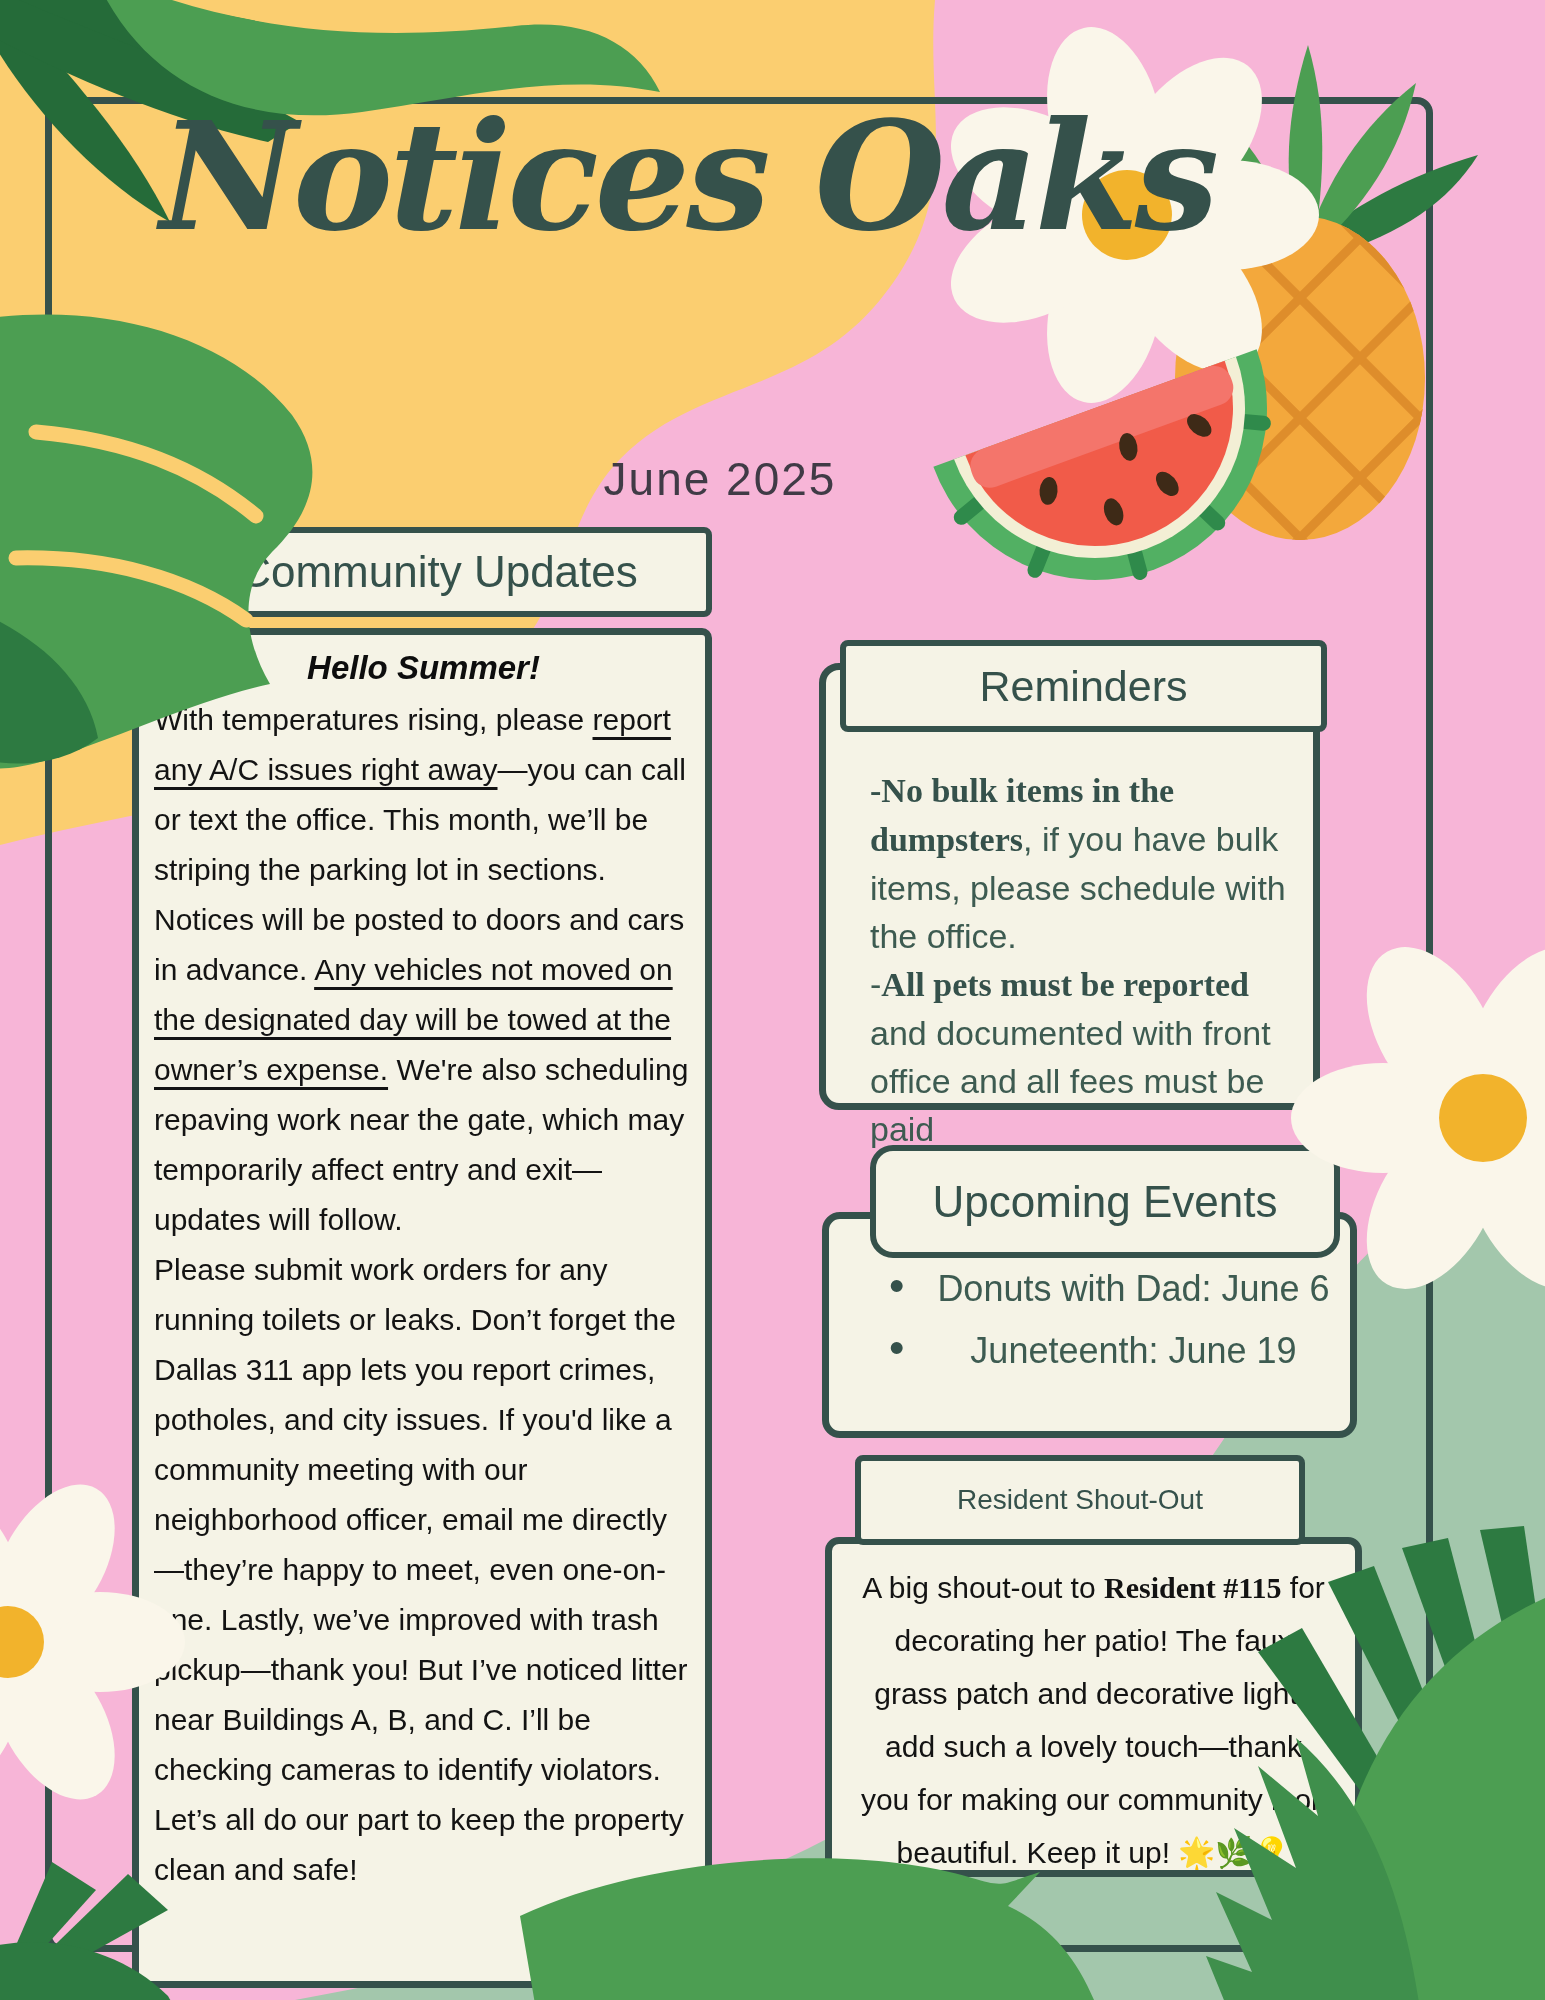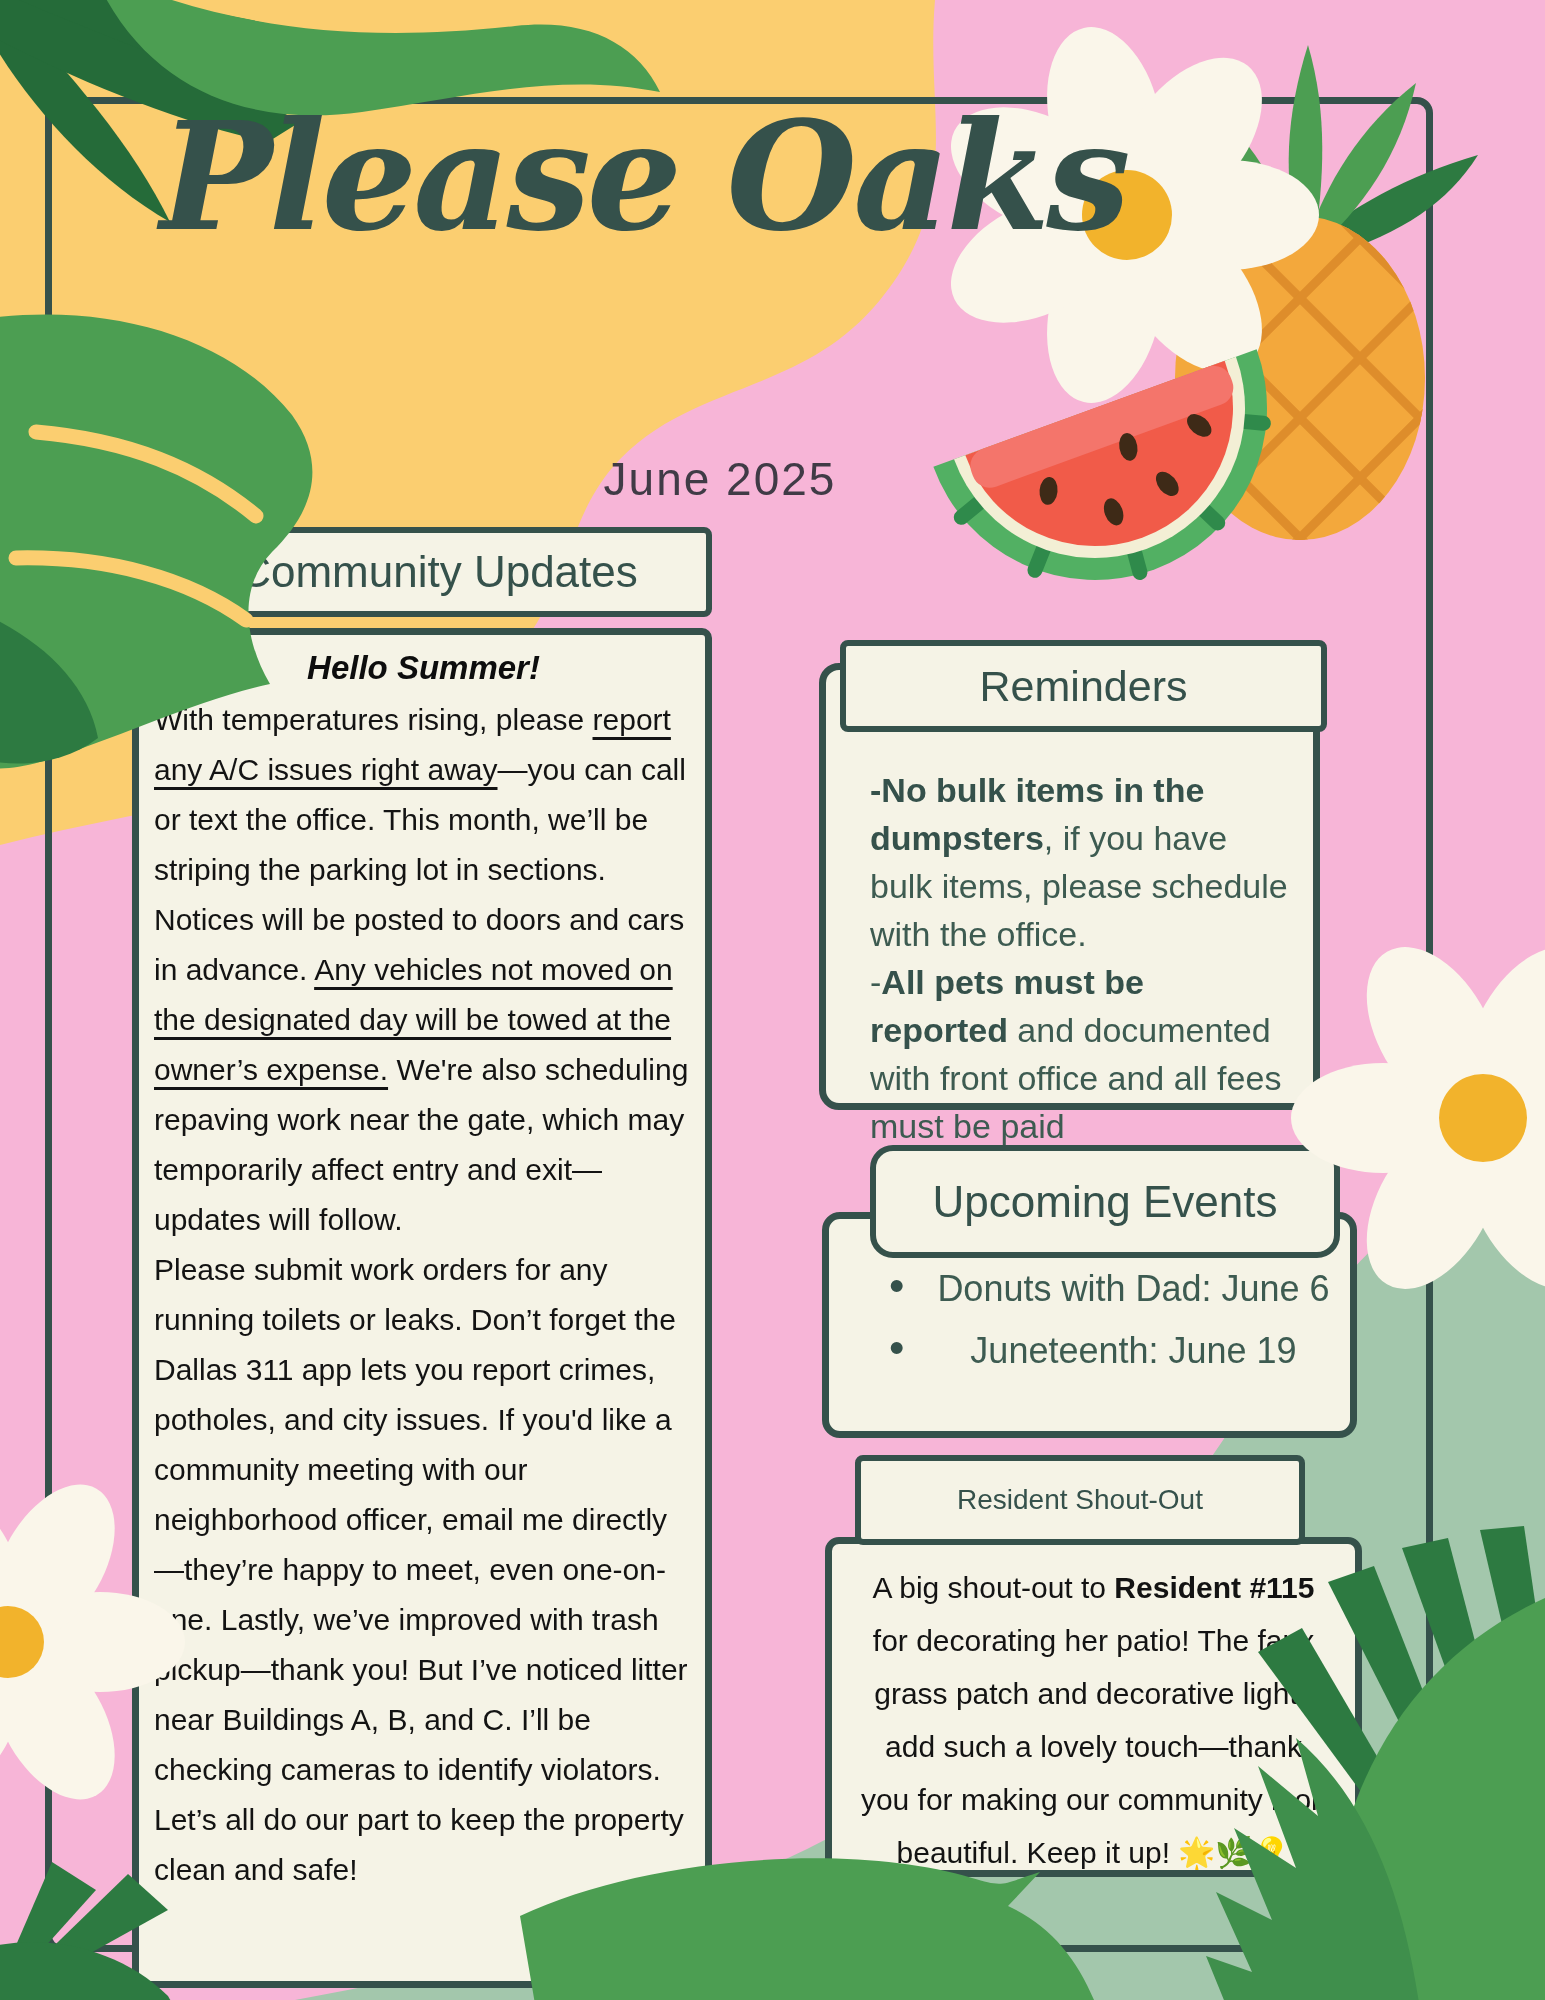--- a/index.html
+++ b/index.html
@@ -71,36 +71,36 @@
     content:"\2022"; position:absolute; left:0; top:-3px;
     font-size:44px; color:var(--dark);
   }
 
   .shout-header { left:855px; top:1455px; width:450px; height:90px; font-size:28px; }
   .shout-body {
     left:825px; top:1537px; width:537px; height:340px; border-radius:14px;
     padding:17px 26px 0; text-align:center; font-size:30px; line-height:53px; color:var(--ink);
   }
 
-  .b { font-weight:700; }
+  .b { font-weight:700;font-family:Liberation Serif, serif; }
   .u { text-decoration:underline; text-decoration-thickness:2.5px; text-underline-offset:7px; }
 </style>
 </head>
 <body style="--pink: #F7B5D7; --yellow: #FBCE70; --cream: #F5F3E6; --dark: #35514B; --sage: #A3C7AC; --green_text: #3D5B51; --ink: #131313; --slate: #403B46; --leaf: #4C9E52; --leaf_mid: #3F8F4C; --leaf_dark: #2D7A41; --leaf_deep: #256B39; --melon_red: #F15B49; --melon_red_light: #F4756B; --rind_green: #52B063; --rind_dark: #2F8A4B; --rind_cream: #F3EFD5; --seed: #3E2A17; --pineapple: #F3A83C; --pineapple_line: #DE8D2B; --petal: #FAF6EA; --flower_center: #F2B32C;">
 
 <div class="canvas">
 
   <svg class="layer bg" viewBox="0 0 1545 2000" aria-hidden="true">
     <path style="fill:var(--yellow)" d="M0,0 L935,0 C925,115 965,195 880,300 C800,398 688,380 612,468 C550,542 578,630 442,715 C318,793 150,806 0,845 Z"></path>
     <path style="fill:var(--sage)" d="M1545,1125 C1418,1188 1332,1278 1242,1412 C1152,1546 1072,1662 932,1772 C792,1882 558,1952 295,2000 L1545,2000 Z"></path>
   </svg>
 
   <div class="frame"></div>
 
-  <div class="script title1">Please Oaks</div>
+  <div class="script title1">Notices Oaks</div>
   <div class="date">June 2025</div>
 
   <div class="cbox community-body">
     <div class="greet">Hello Summer!</div>
     <p><span> With temperatures rising, please </span><span class="u">report any A/C issues right away</span><span>—you can call or text the office. This month, we’ll be striping the parking lot in sections. Notices will be posted to doors and cars in advance. </span><span class="u">Any vehicles not moved on the designated day will be towed at the owner’s expense.</span><span> We're also scheduling repaving work near the gate, which may temporarily affect entry and exit—updates will follow.</span></p>
     <p><span>Please submit work orders for any running toilets or leaks. Don’t forget the Dallas 311 app lets you report crimes, potholes, and city issues. If you'd like a community meeting with our neighborhood officer, email me directly—they’re happy to meet, even one-on-one. Lastly, we’ve improved with trash pickup—thank you! But I’ve noticed litter near Buildings A, B, and C. I’ll be checking cameras to identify violators. Let’s all do our part to keep the property clean and safe!</span></p>
   </div>
   <div class="hbox community-header">
     <span>Community Updates</span>
   </div>

